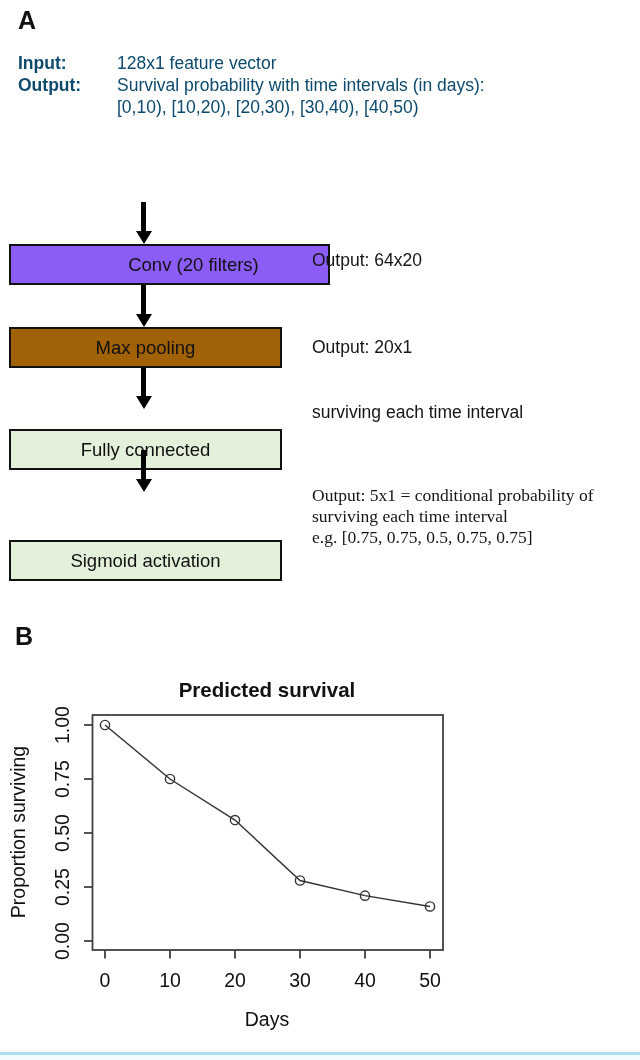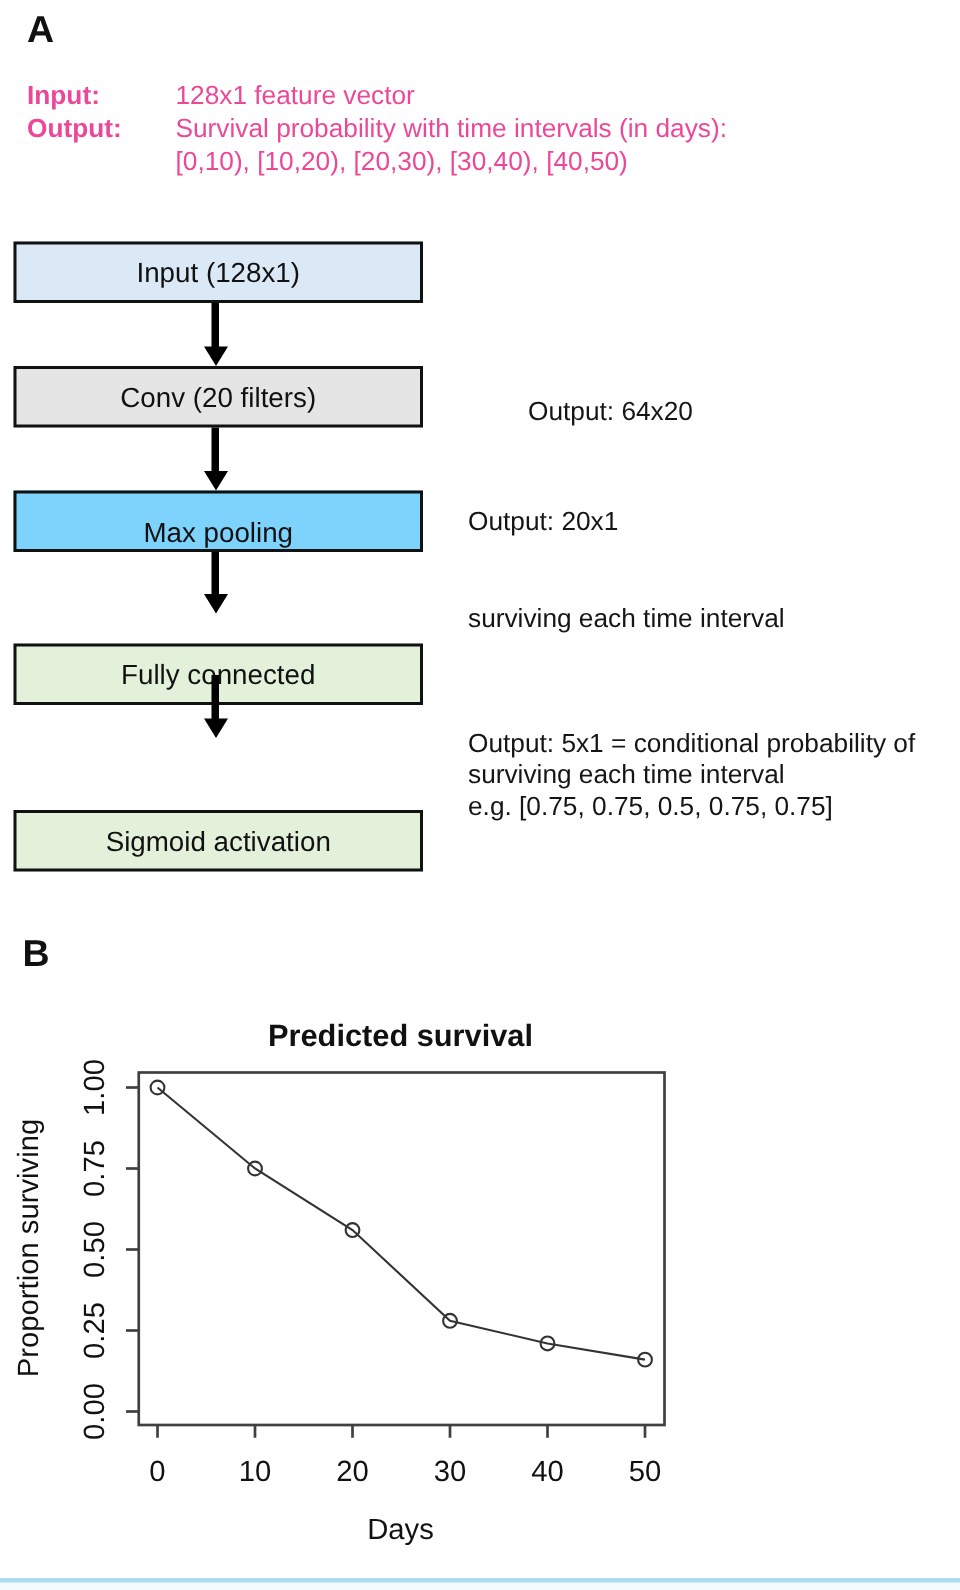--- a/index.html
+++ b/index.html
@@ -11,21 +11,21 @@
     color:#111;
     overflow:hidden;
   }
   .panel-label{
     position:absolute;
     font-size:25px;font-weight:bold;color:#111;
   }
   
   .io-block{
     position:absolute;left:18px;top:52px;
-    font-size:17.5px;line-height:22px;color:#ec4899;
+    font-size:17.5px;line-height:22px;color:#0c4a6e;
   }
   .io-row{display:flex;}
   .io-label{width:99px;font-weight:bold;flex:0 0 99px;}
   .io-value{white-space:nowrap;}
   
   .flow-box{
     position:absolute;left:9px;width:269px;height:37px;
     border:2px solid #111;
     display:flex;align-items:center;justify-content:center;
     font-size:18.5px;color:#111;
@@ -73,27 +73,24 @@
     </div>
     <div class="io-row">
       <div class="io-label">Output:</div>
       <div class="io-value">
         <span style="display:block">Survival probability with time intervals (in days):</span>
         <span style="display:block">[0,10), [10,20), [20,30), [30,40), [40,50)</span>
       </div>
     </div>
   </div>
 
-  <div class="flow-box blue" style="top: 161px; background: rgb(219, 233, 247); border-color: rgb(17, 17, 17);">
-      <span>Input (128x1)</span>
-    </div>
-  <div class="flow-box blue" style="top: 244px; background: #e5e5e5; border-color: rgb(17, 17, 17);">
+  <div class="flow-box blue" style="top: 244px; background: #8b5cf6; border-color: rgb(17, 17, 17); padding-left: 48px;">
       <span>Conv (20 filters)</span>
     </div>
-  <div class="flow-box blue" style="top: 327px; background: #7dd3fc; border-color: rgb(17, 17, 17); align-items: flex-end;">
+  <div class="flow-box blue" style="top: 327px; background: #a16207; border-color: rgb(17, 17, 17);">
       <span>Max pooling</span>
     </div>
   <div class="flow-box green" style="top: 429px; background: rgb(227, 240, 218); border-color: rgb(17, 17, 17);">
       <span>Fully connected</span>
     </div>
   <div class="flow-box green" style="top: 492px; background: rgb(227, 240, 218); border-color: rgb(17, 17, 17); margin-top: 48px;">
       <span>Sigmoid activation</span>
     </div>
 
   <div class="arrow">
@@ -106,30 +103,30 @@
   </div>
   <div class="arrow">
     <div class="stem" style="left:141px;top:368px;height:29px;"></div>
     <div class="head" style="left:135.5px;top:396px;"></div>
   </div>
   <div class="arrow">
     <div class="stem" style="left:141px;top:450px;height:30px;"></div>
     <div class="head" style="left:135.5px;top:479px;"></div>
   </div>
 
-  <div class="annotation" style="top:264px;margin-left:40px;">
+  <div class="annotation" style="top:250px;">
     <span>Output: 64x20</span>
   </div>
   <div class="annotation" style="top:337px;">
     <span>Output: 20x1</span>
   </div>
   <div class="annotation" style="top:402px;">
     <span>surviving each time interval</span>
   </div>
-  <div class="annotation" style="top:485px;">
+  <div class="annotation" style="top:485px;font-family:Liberation Serif, serif;">
     <span>Output: 5x1 = conditional probability of</span>
     <span>surviving each time interval</span>
     <span>e.g. [0.75, 0.75, 0.5, 0.75, 0.75]</span>
   </div>
 
   <div class="panel-label" style="left:15px;top:622px;">B</div>
 
   <svg id="survival-chart" width="640" height="390" viewBox="0 0 640 390">
       <text x="267" y="37" text-anchor="middle" font-size="20.5px" font-weight="bold" fill="#111">Predicted survival</text>
       <rect x="92.5" y="55" width="350.5" height="235" fill="none" stroke="#404040" stroke-width="1.8"></rect>

